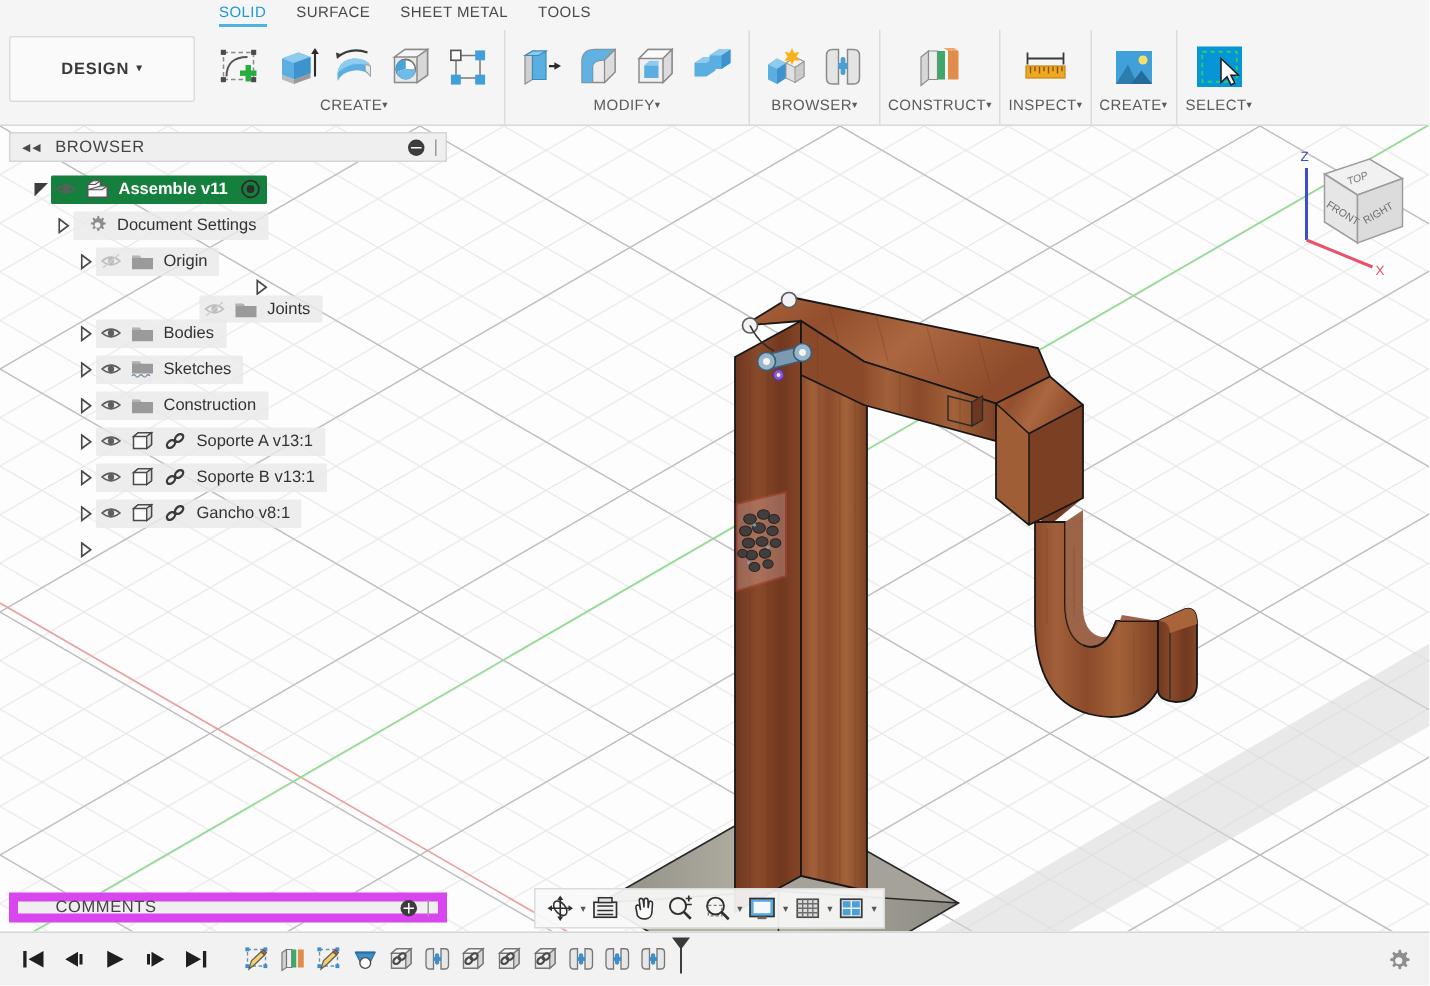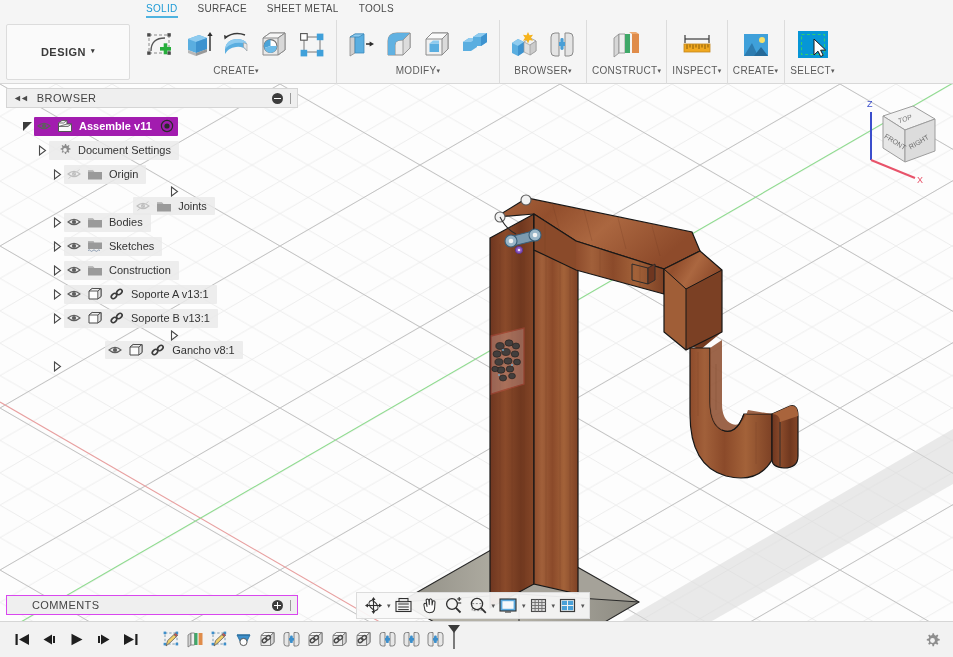--- a/index.html
+++ b/index.html
@@ -30,21 +30,21 @@
   .tab-underline { display: none; }
 
   
   #ribbon {
     position: absolute; left: 0; top: 20px; width: 953px; height: 64px;
     background: #f5f5f5;
     border-bottom: 1px solid #d8d8d8;
     display: flex; align-items: flex-start;
   }
   #design-btn {
-    width: 124px; height: 56px; margin: 4px 6px 0 6px;
+    width: 124px; height: 44px; margin: 4px 6px 0 6px;
     border: 1px solid #dcdcdc; background: #fafafa; border-radius: 2px;
     display: flex; align-items: center; justify-content: center;
     font-size: 11px; color: #3a3a3a; letter-spacing: .5px; font-weight: bold;
     cursor: pointer;
   }
   .rib-group {
     height: 64px; padding: 0 5px;
     display: flex; flex-direction: column; align-items: center;
     justify-content: flex-start;
     border-right: 1px solid #dcdcdc;
@@ -97,32 +97,32 @@
   .tnode {
     display: flex; align-items: center; height: 24px; cursor: pointer;
     position: relative;
   }
   .tw { width: 14px; display:flex; align-items:center; justify-content:center; }
   .tnode .pill {
     display: inline-flex; align-items: center; gap: 6px;
     background: rgba(233,233,233,0.82); padding: 2px 8px 2px 3px;
     border-radius: 1px; height: 19px;
   }
-  .tnode .pill.sel { background: #a21caf; color: #fff; padding-right: 4px; }
+  .tnode .pill.sel { background: #15803d; color: #fff; padding-right: 4px; }
   .tlabel { color: #333; white-space: nowrap; font-size: 11px; }
   .pill.sel .tlabel { color: #fff; font-weight: bold; }
   .tri-open {
     width: 0; height: 0;
     border-top: 9px solid #3c3c3c; border-right: 9px solid transparent;
   }
 
   
   #comments {
     position: absolute; left: 6px; top: 595px; width: 292px; height: 20px;
-    background: #efefef; border: 1px solid #d946ef; z-index: 20;
+    background: #efefef; border: 6px solid #d946ef; z-index: 20;
     display: flex; align-items: center; padding: 0 6px; color: #444;
   }
   #comments .c-title { font-size: 11px; letter-spacing: .4px; margin-left: 10px; flex: 1; }
 
   
   #navbar {
     position: absolute; left: 356px; top: 592px; height: 27px;
     background: rgba(248,248,248,0.92); border: 1px solid #dcdcdc;
     display: flex; align-items: center; padding: 0 4px; z-index: 20;
   }
@@ -796,21 +796,21 @@
             <svg width="16" height="14" viewBox="0 0 16 14">
               <g fill="none" stroke="#3b3b3b" stroke-width="1.6">
   <ellipse cx="5" cy="9" rx="3.1" ry="2.1" transform="rotate(-42 5 9)"></ellipse>
   <ellipse cx="10.4" cy="5" rx="3.1" ry="2.1" transform="rotate(-42 10.4 5)"></ellipse>
               </g>
             </svg>
           </span>
           <span class="tlabel">Soporte B v13:1</span>
         </span>
       </div>
-      <div class="tnode" style="padding-left: 44px; flex-direction: column;">
+      <div class="tnode" style="padding-left: 44px;">
         <span class="tw">
           <svg width="9" height="11" viewBox="0 0 9 11">
             <path d="M1.5 1 L7.5 5.5 L1.5 10 Z" fill="none" stroke="#4a4a4a" stroke-width="1.1"></path>
           </svg>
         </span>
         <span class="pill">
           <span style="display: flex; align-items: center;">
             <svg width="14" height="14" viewBox="0 0 14 14" style="opacity:1">
   <path d="M1 7 Q7 1.8 13 7 Q7 12.2 1 7 Z" fill="none" stroke="#5e5e5e" stroke-width="1.1"></path>
   <circle cx="7" cy="7" r="2.1" fill="#5e5e5e"></circle>

